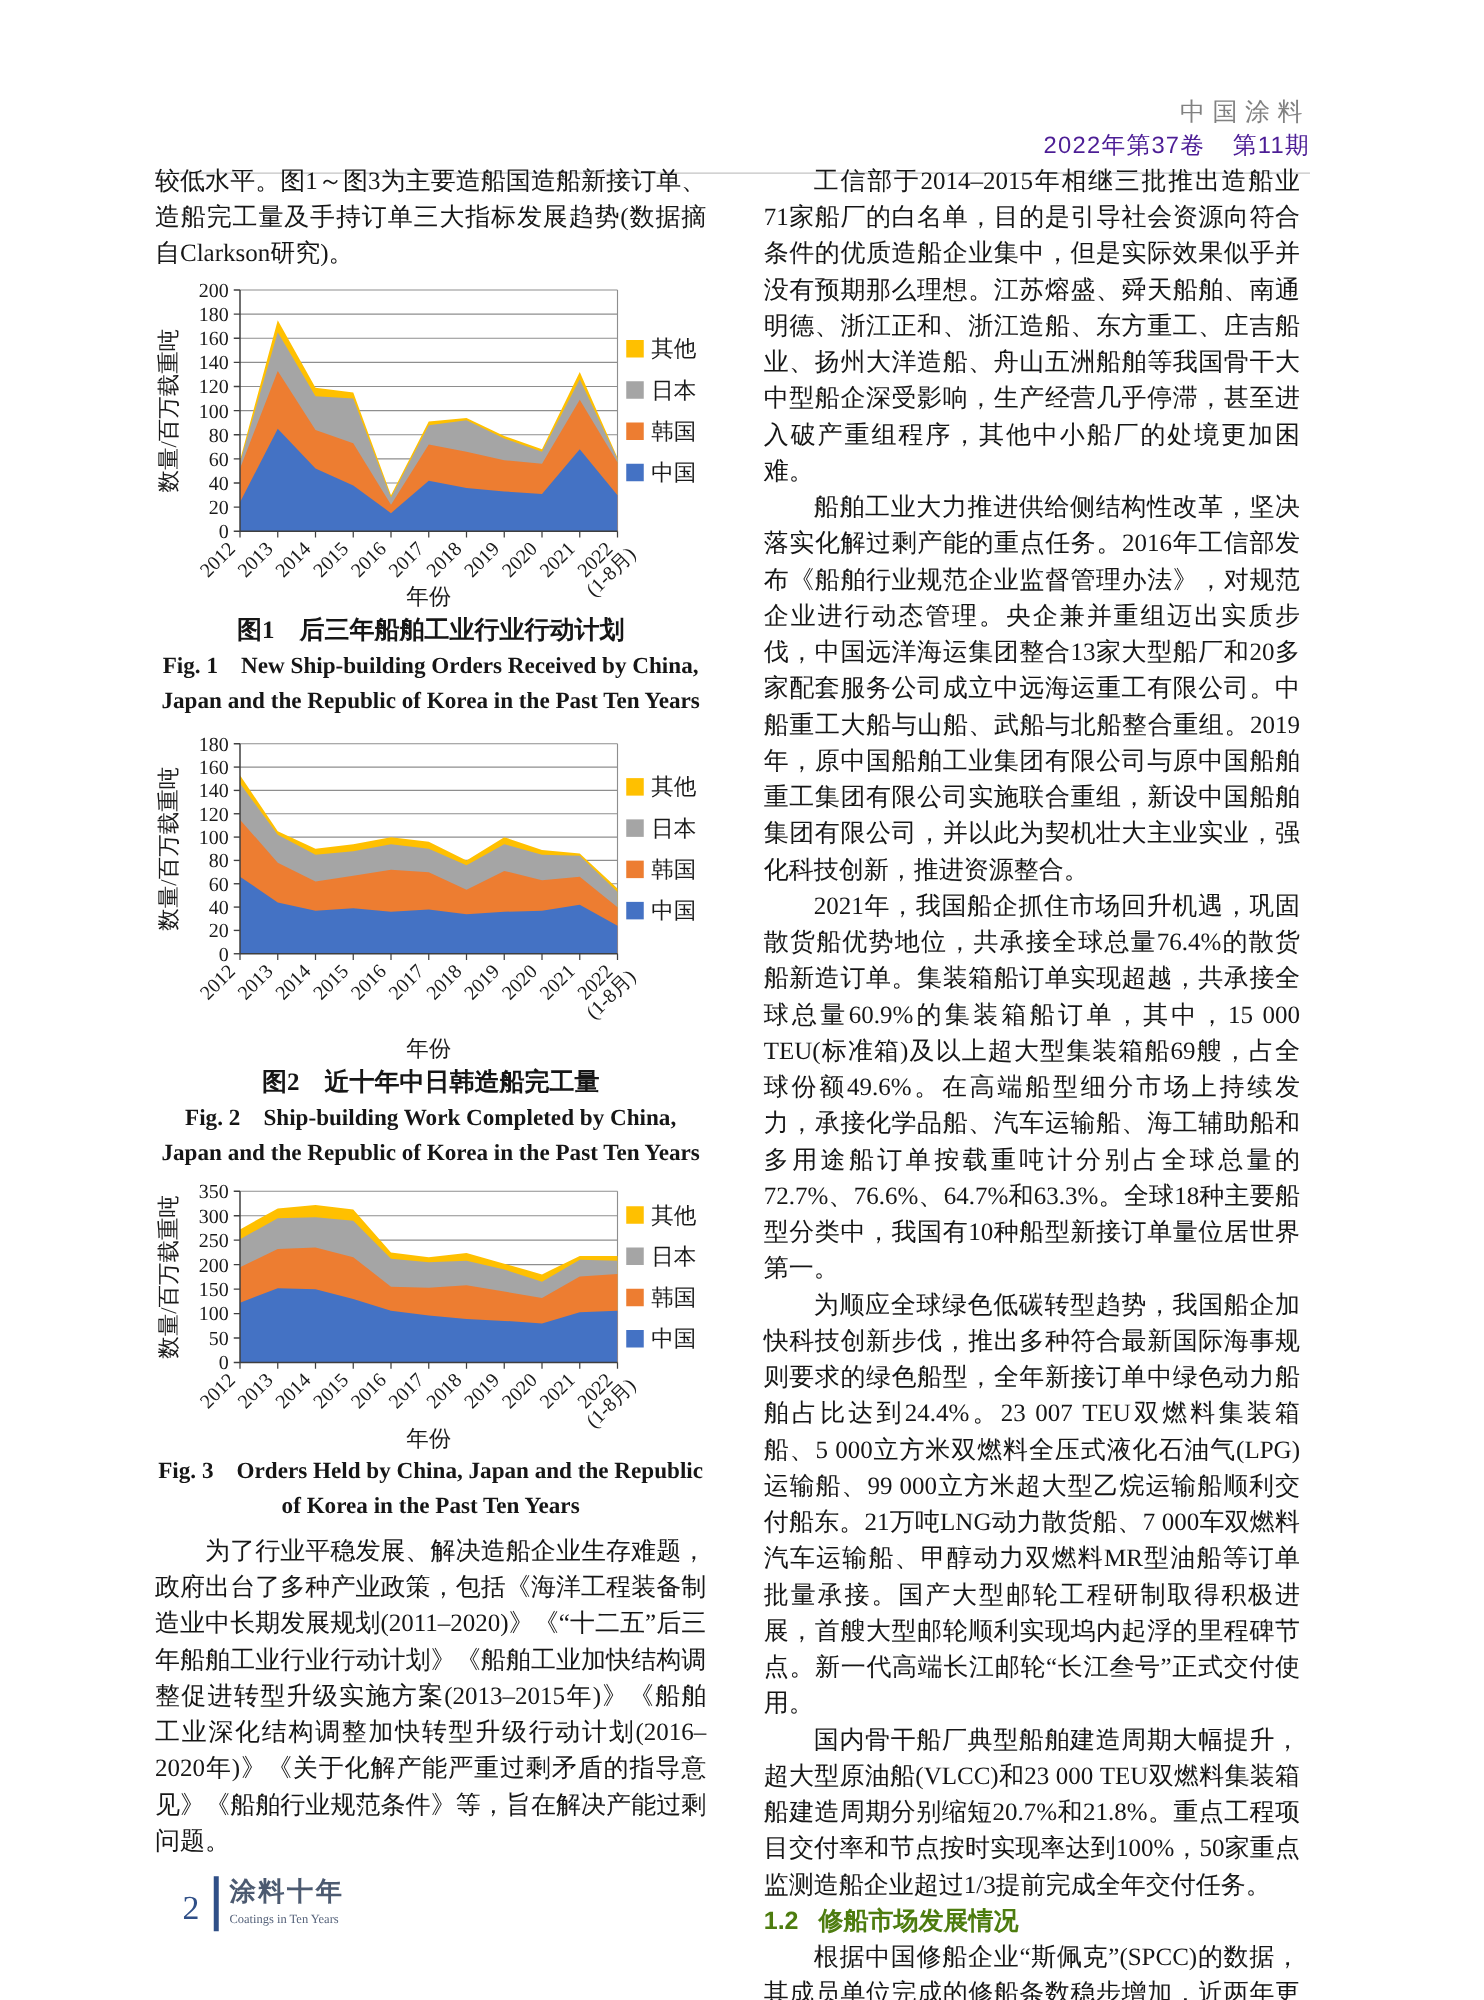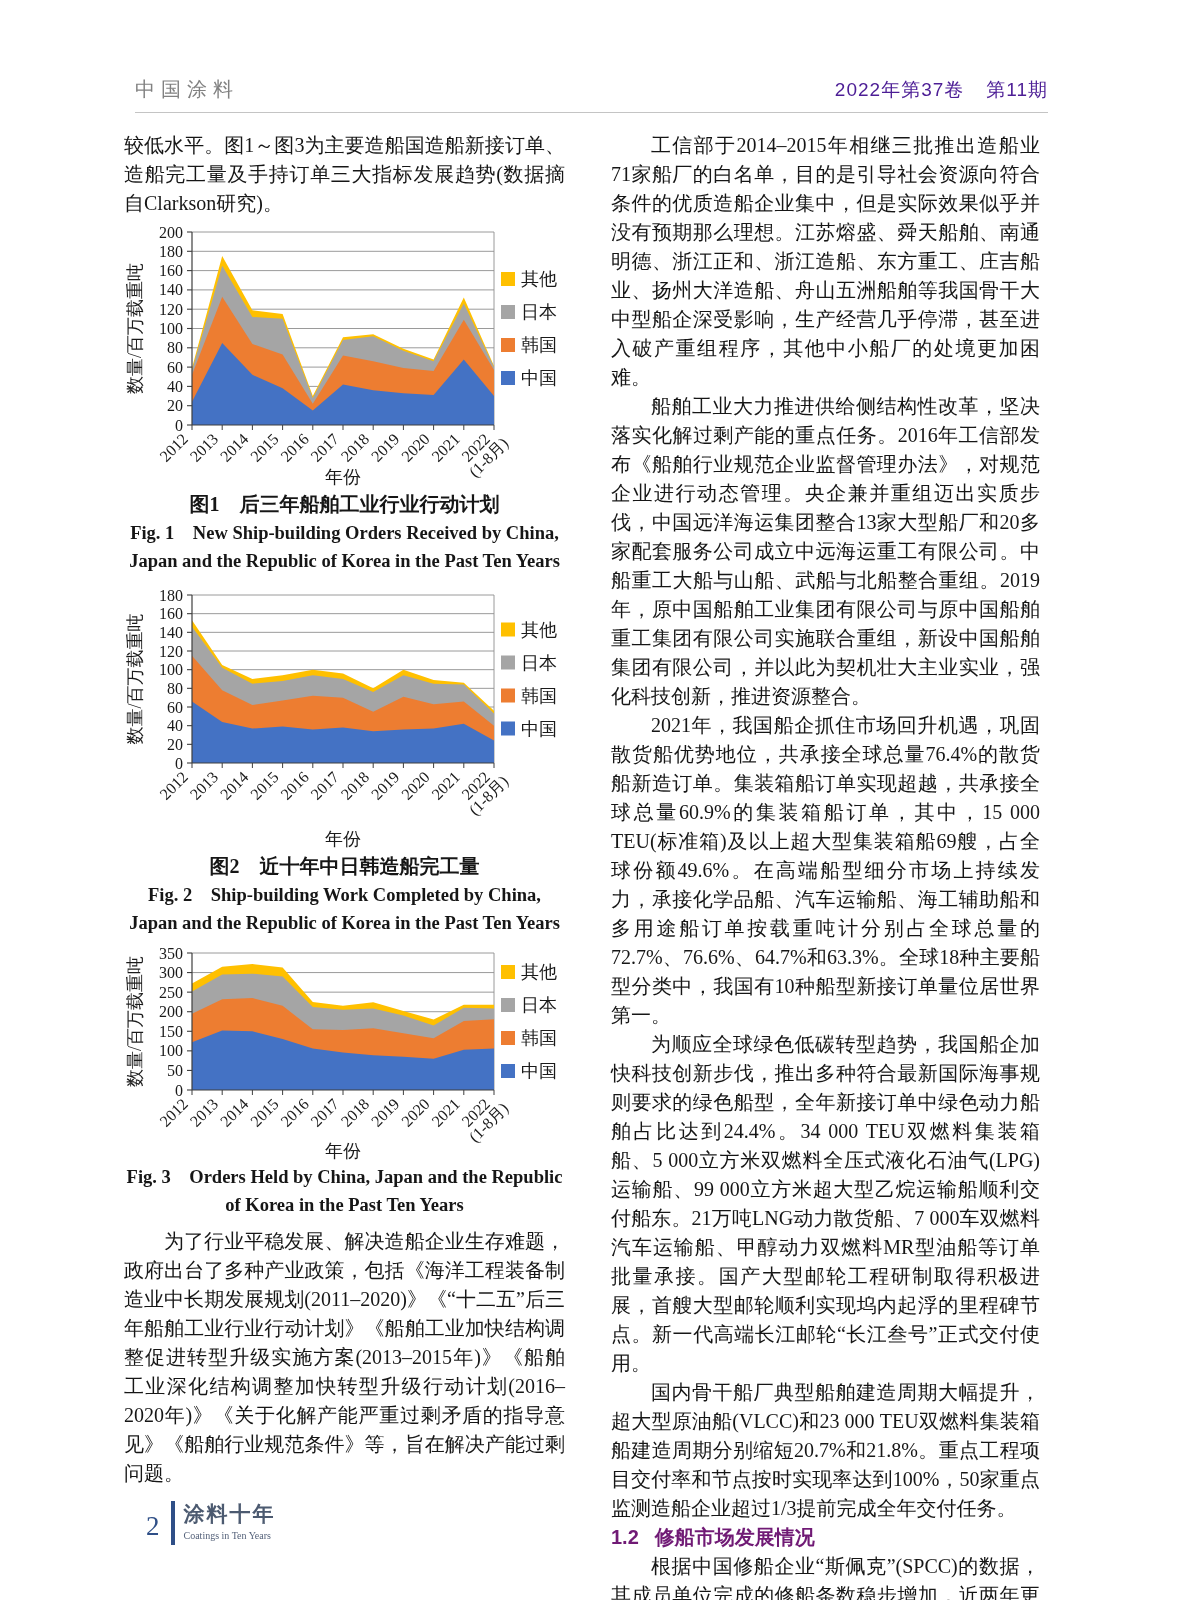--- a/index.html
+++ b/index.html
@@ -4,35 +4,35 @@
 <style>
   html,body{margin:0;padding:0;background:#ffffff;}
   .page{
     position:relative;width:1187px;height:1600px;background:#ffffff;
     font-family:"Liberation Serif","DejaVu Serif",serif;color:#161616;overflow:hidden;
   }
   
   .header{
     position:absolute;left:135px;top:76px;width:913px;
     display:flex;justify-content:space-between;align-items:flex-end;
-    padding-bottom:9px;border-bottom:1.5px solid #c4c4c4;
+    padding-bottom:9px;border-bottom:1.5px solid #c4c4c4;flex-direction:column;
   }
   .journal-title{font-family:"Liberation Sans","DejaVu Sans",sans-serif;font-size:20px;color:#818181;letter-spacing:6px;}
   .issue-info{font-family:"Liberation Sans","DejaVu Sans",sans-serif;font-size:19px;color:#4c1d95;letter-spacing:1px;}
   .issue-info .vol{margin-right:22px;}
   
   .columns{position:absolute;left:124px;top:131px;width:916px;display:flex;gap:46px;}
   .col{width:441px;}
   p.body{font-size:20px;line-height:29px;text-align:justify;margin:0;text-indent:2em;}
   p.noindent{text-indent:0;}
   .figure{margin:6px 0 0 0;}
   .figure svg{display:block;}
   .cap-zh{font-size:20px;font-weight:bold;text-align:center;line-height:30px;margin:0;}
   .cap-en{font-size:18.5px;font-weight:bold;text-align:center;line-height:28px;margin:0 2px 8px 2px;}
-  .sec-head{font-family:"Liberation Sans","DejaVu Sans",sans-serif;color:#701a75;font-weight:bold;font-size:20px;line-height:29px;margin:0;}
+  .sec-head{font-family:"Liberation Sans","DejaVu Sans",sans-serif;color:#4d7c0f;font-weight:bold;font-size:20px;line-height:29px;margin:0;}
   .sec-head .num{margin-right:16px;}
   
   .footer{position:absolute;left:146px;top:1501px;display:flex;align-items:stretch;}
   .page-number{font-size:27px;color:#2f4f87;align-self:flex-end;margin-right:11px;line-height:30px;padding-bottom:4px;}
   .footer-bar{width:4px;background:#2f4f87;margin-right:9px;}
   .brand-zh{font-family:"Liberation Sans","DejaVu Sans",sans-serif;font-size:21px;font-weight:bold;color:#4c5a70;letter-spacing:2px;line-height:26px;text-align:right;}
   .brand-en{font-size:10px;color:#55627a;line-height:18px;}
 </style>
 </head>
 <body>
@@ -272,21 +272,21 @@
         <p class="cap-en">Fig. 3　Orders Held by China, Japan and the Republic of Korea in the Past Ten Years</p>
       </div>
 
       <p class="body">为了行业平稳发展、解决造船企业生存难题，政府出台了多种产业政策，包括《海洋工程装备制造业中长期发展规划(2011–2020)》《“十二五”后三年船舶工业行业行动计划》《船舶工业加快结构调整促进转型升级实施方案(2013–2015年)》《船舶工业深化结构调整加快转型升级行动计划(2016–2020年)》《关于化解产能严重过剩矛盾的指导意见》《船舶行业规范条件》等，旨在解决产能过剩问题。</p>
     </div>
 
     <div class="col">
       <p class="body">工信部于2014–2015年相继三批推出造船业71家船厂的白名单，目的是引导社会资源向符合条件的优质造船企业集中，但是实际效果似乎并没有预期那么理想。江苏熔盛、舜天船舶、南通明德、浙江正和、浙江造船、东方重工、庄吉船业、扬州大洋造船、舟山五洲船舶等我国骨干大中型船企深受影响，生产经营几乎停滞，甚至进入破产重组程序，其他中小船厂的处境更加困难。</p>
       <p class="body">船舶工业大力推进供给侧结构性改革，坚决落实化解过剩产能的重点任务。2016年工信部发布《船舶行业规范企业监督管理办法》，对规范企业进行动态管理。央企兼并重组迈出实质步伐，中国远洋海运集团整合13家大型船厂和20多家配套服务公司成立中远海运重工有限公司。中船重工大船与山船、武船与北船整合重组。2019年，原中国船舶工业集团有限公司与原中国船舶重工集团有限公司实施联合重组，新设中国船舶集团有限公司，并以此为契机壮大主业实业，强化科技创新，推进资源整合。</p>
       <p class="body">2021年，我国船企抓住市场回升机遇，巩固散货船优势地位，共承接全球总量76.4%的散货船新造订单。集装箱船订单实现超越，共承接全球总量60.9%的集装箱船订单，其中，15 000 TEU(标准箱)及以上超大型集装箱船69艘，占全球份额49.6%。在高端船型细分市场上持续发力，承接化学品船、汽车运输船、海工辅助船和多用途船订单按载重吨计分别占全球总量的72.7%、76.6%、64.7%和63.3%。全球18种主要船型分类中，我国有10种船型新接订单量位居世界第一。</p>
-      <p class="body">为顺应全球绿色低碳转型趋势，我国船企加快科技创新步伐，推出多种符合最新国际海事规则要求的绿色船型，全年新接订单中绿色动力船舶占比达到24.4%。34 000 TEU双燃料集装箱船、5 000立方米双燃料全压式液化石油气(LPG)运输船、99 000立方米超大型乙烷运输船顺利交付船东。21万吨LNG动力散货船、7 000车双燃料汽车运输船、甲醇动力双燃料MR型油船等订单批量承接。国产大型邮轮工程研制取得积极进展，首艘大型邮轮顺利实现坞内起浮的里程碑节点。新一代高端长江邮轮“长江叁号”正式交付使用。</p>
+      <p class="body">为顺应全球绿色低碳转型趋势，我国船企加快科技创新步伐，推出多种符合最新国际海事规则要求的绿色船型，全年新接订单中绿色动力船舶占比达到24.4%。23 007 TEU双燃料集装箱船、5 000立方米双燃料全压式液化石油气(LPG)运输船、99 000立方米超大型乙烷运输船顺利交付船东。21万吨LNG动力散货船、7 000车双燃料汽车运输船、甲醇动力双燃料MR型油船等订单批量承接。国产大型邮轮工程研制取得积极进展，首艘大型邮轮顺利实现坞内起浮的里程碑节点。新一代高端长江邮轮“长江叁号”正式交付使用。</p>
       <p class="body">国内骨干船厂典型船舶建造周期大幅提升，超大型原油船(VLCC)和23 000 TEU双燃料集装箱船建造周期分别缩短20.7%和21.8%。重点工程项目交付率和节点按时实现率达到100%，50家重点监测造船企业超过1/3提前完成全年交付任务。</p>
       <p class="sec-head">
         <span class="num">1.2</span><span>修船市场发展情况</span>
       </p>
       <p class="body">根据中国修船企业“斯佩克”(SPCC)的数据，其成员单位完成的修船条数稳步增加，近两年更是很好</p>
     </div>
 
   </div>
 
   <div class="footer">

